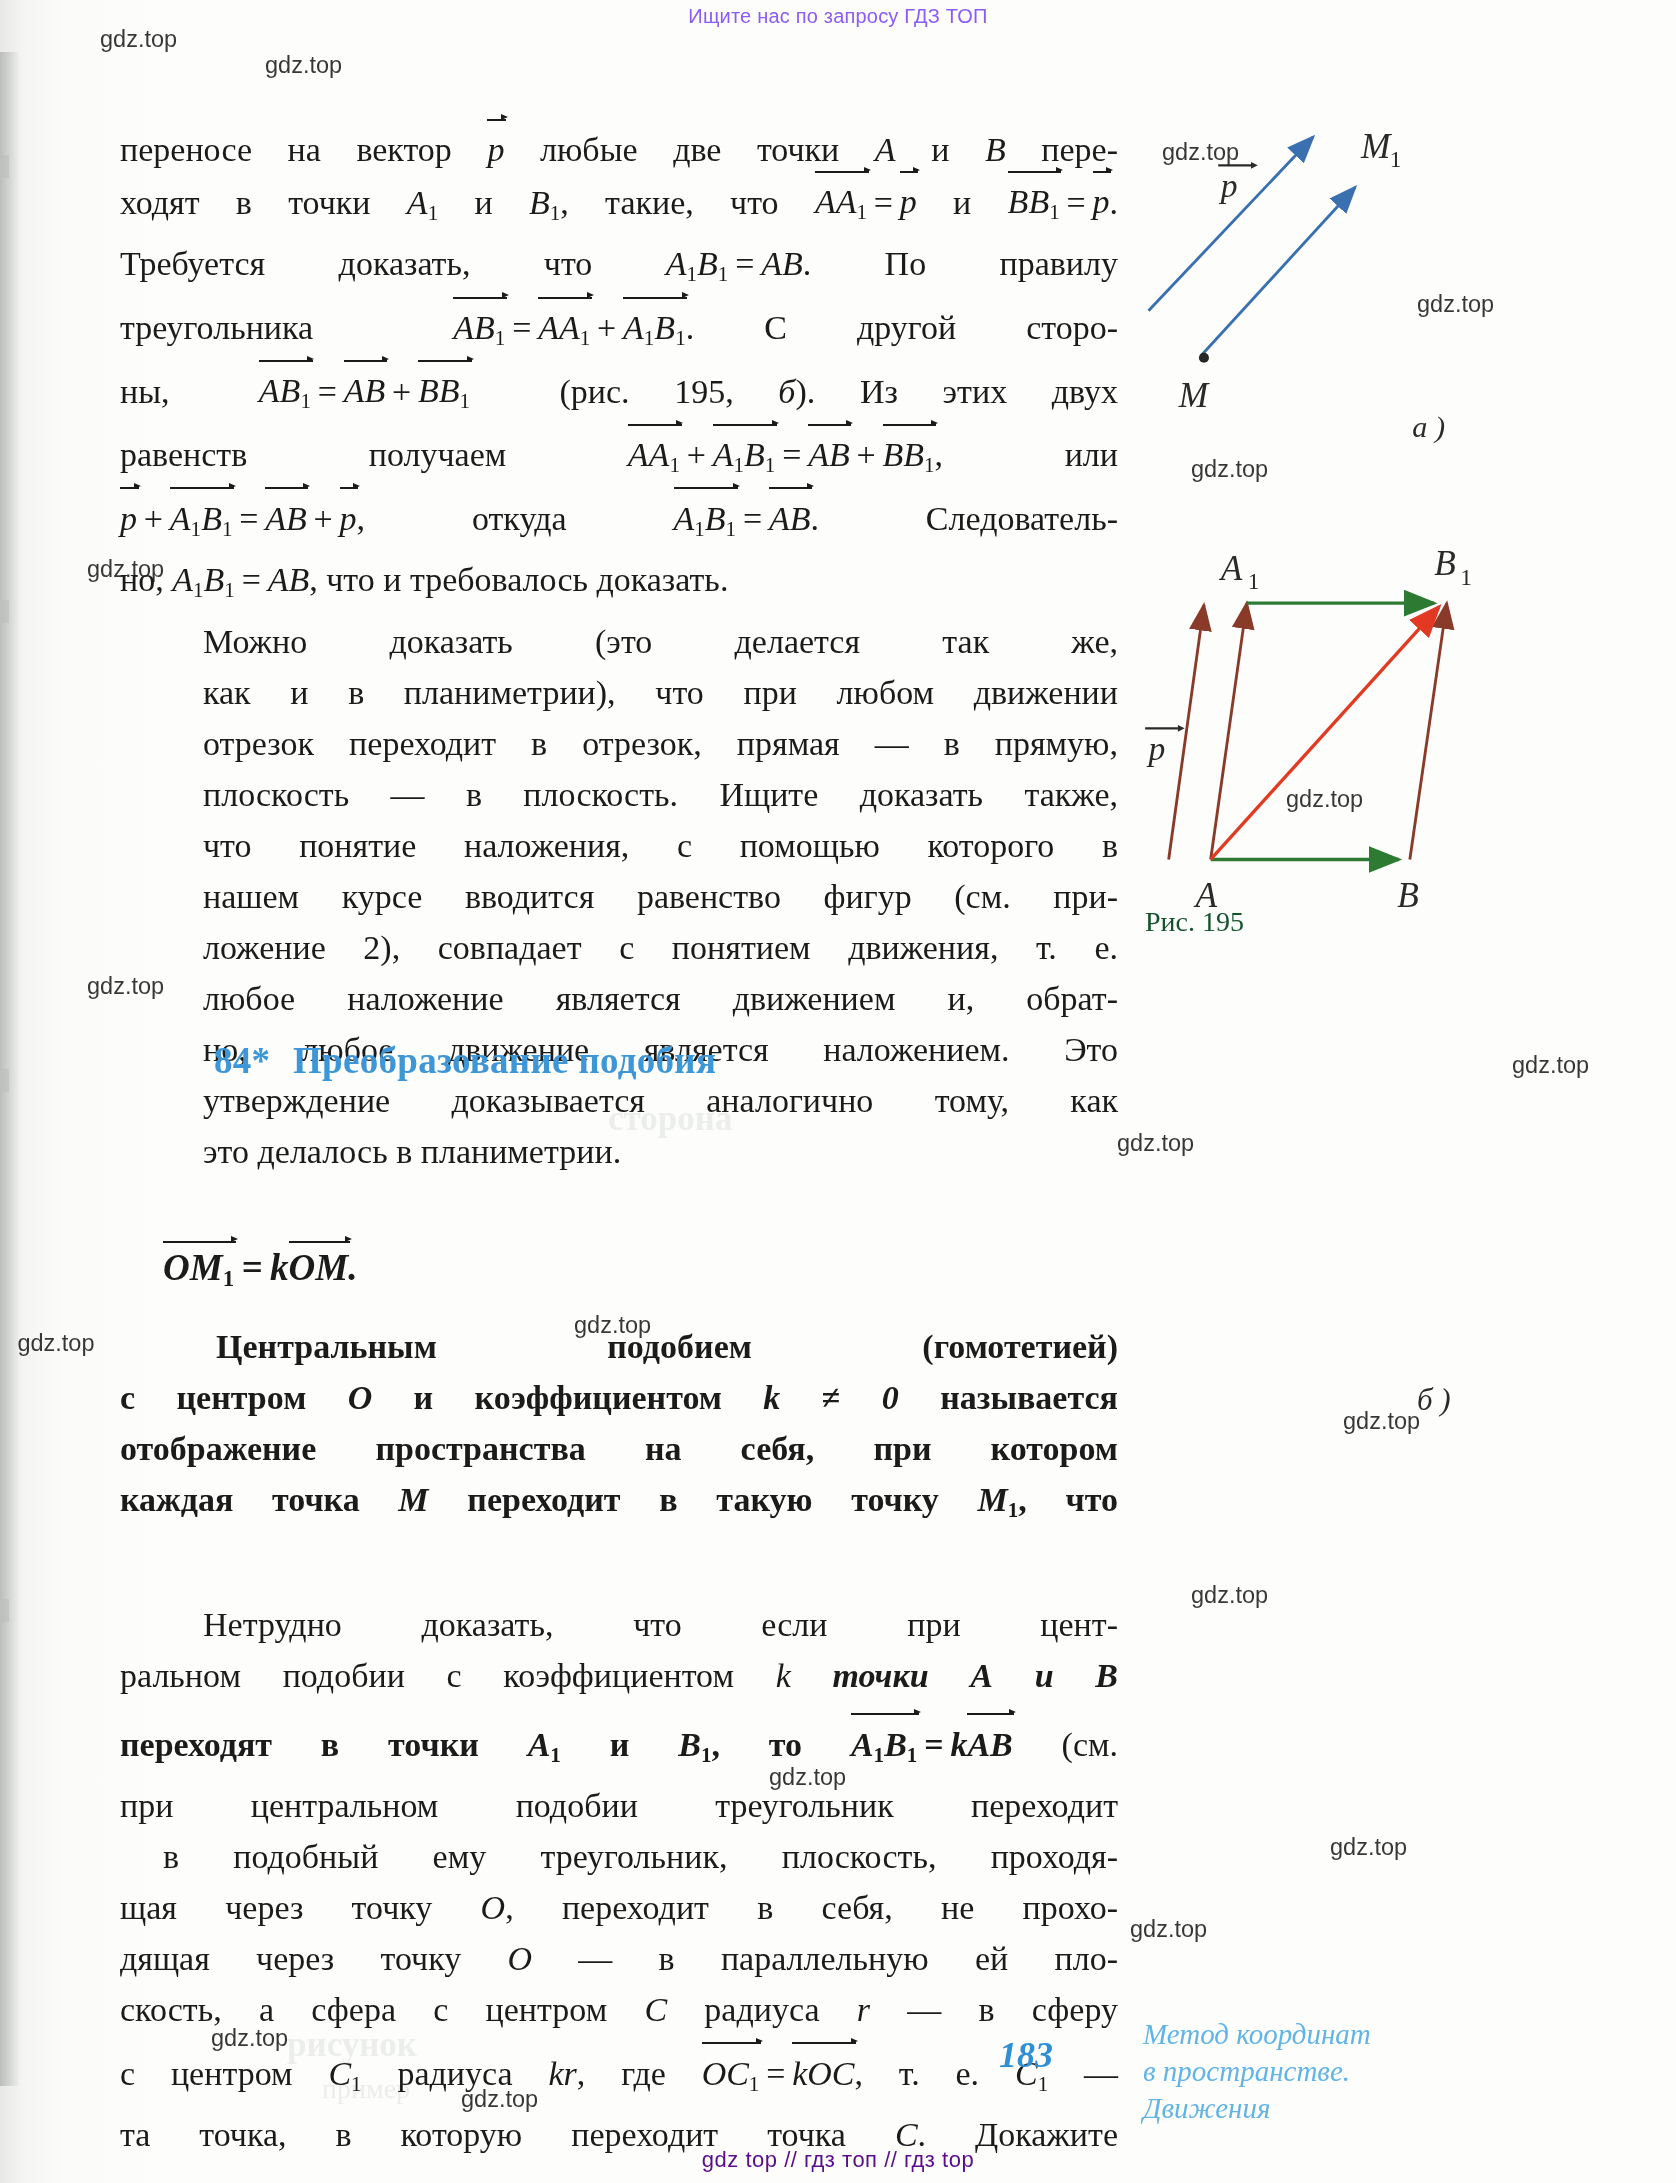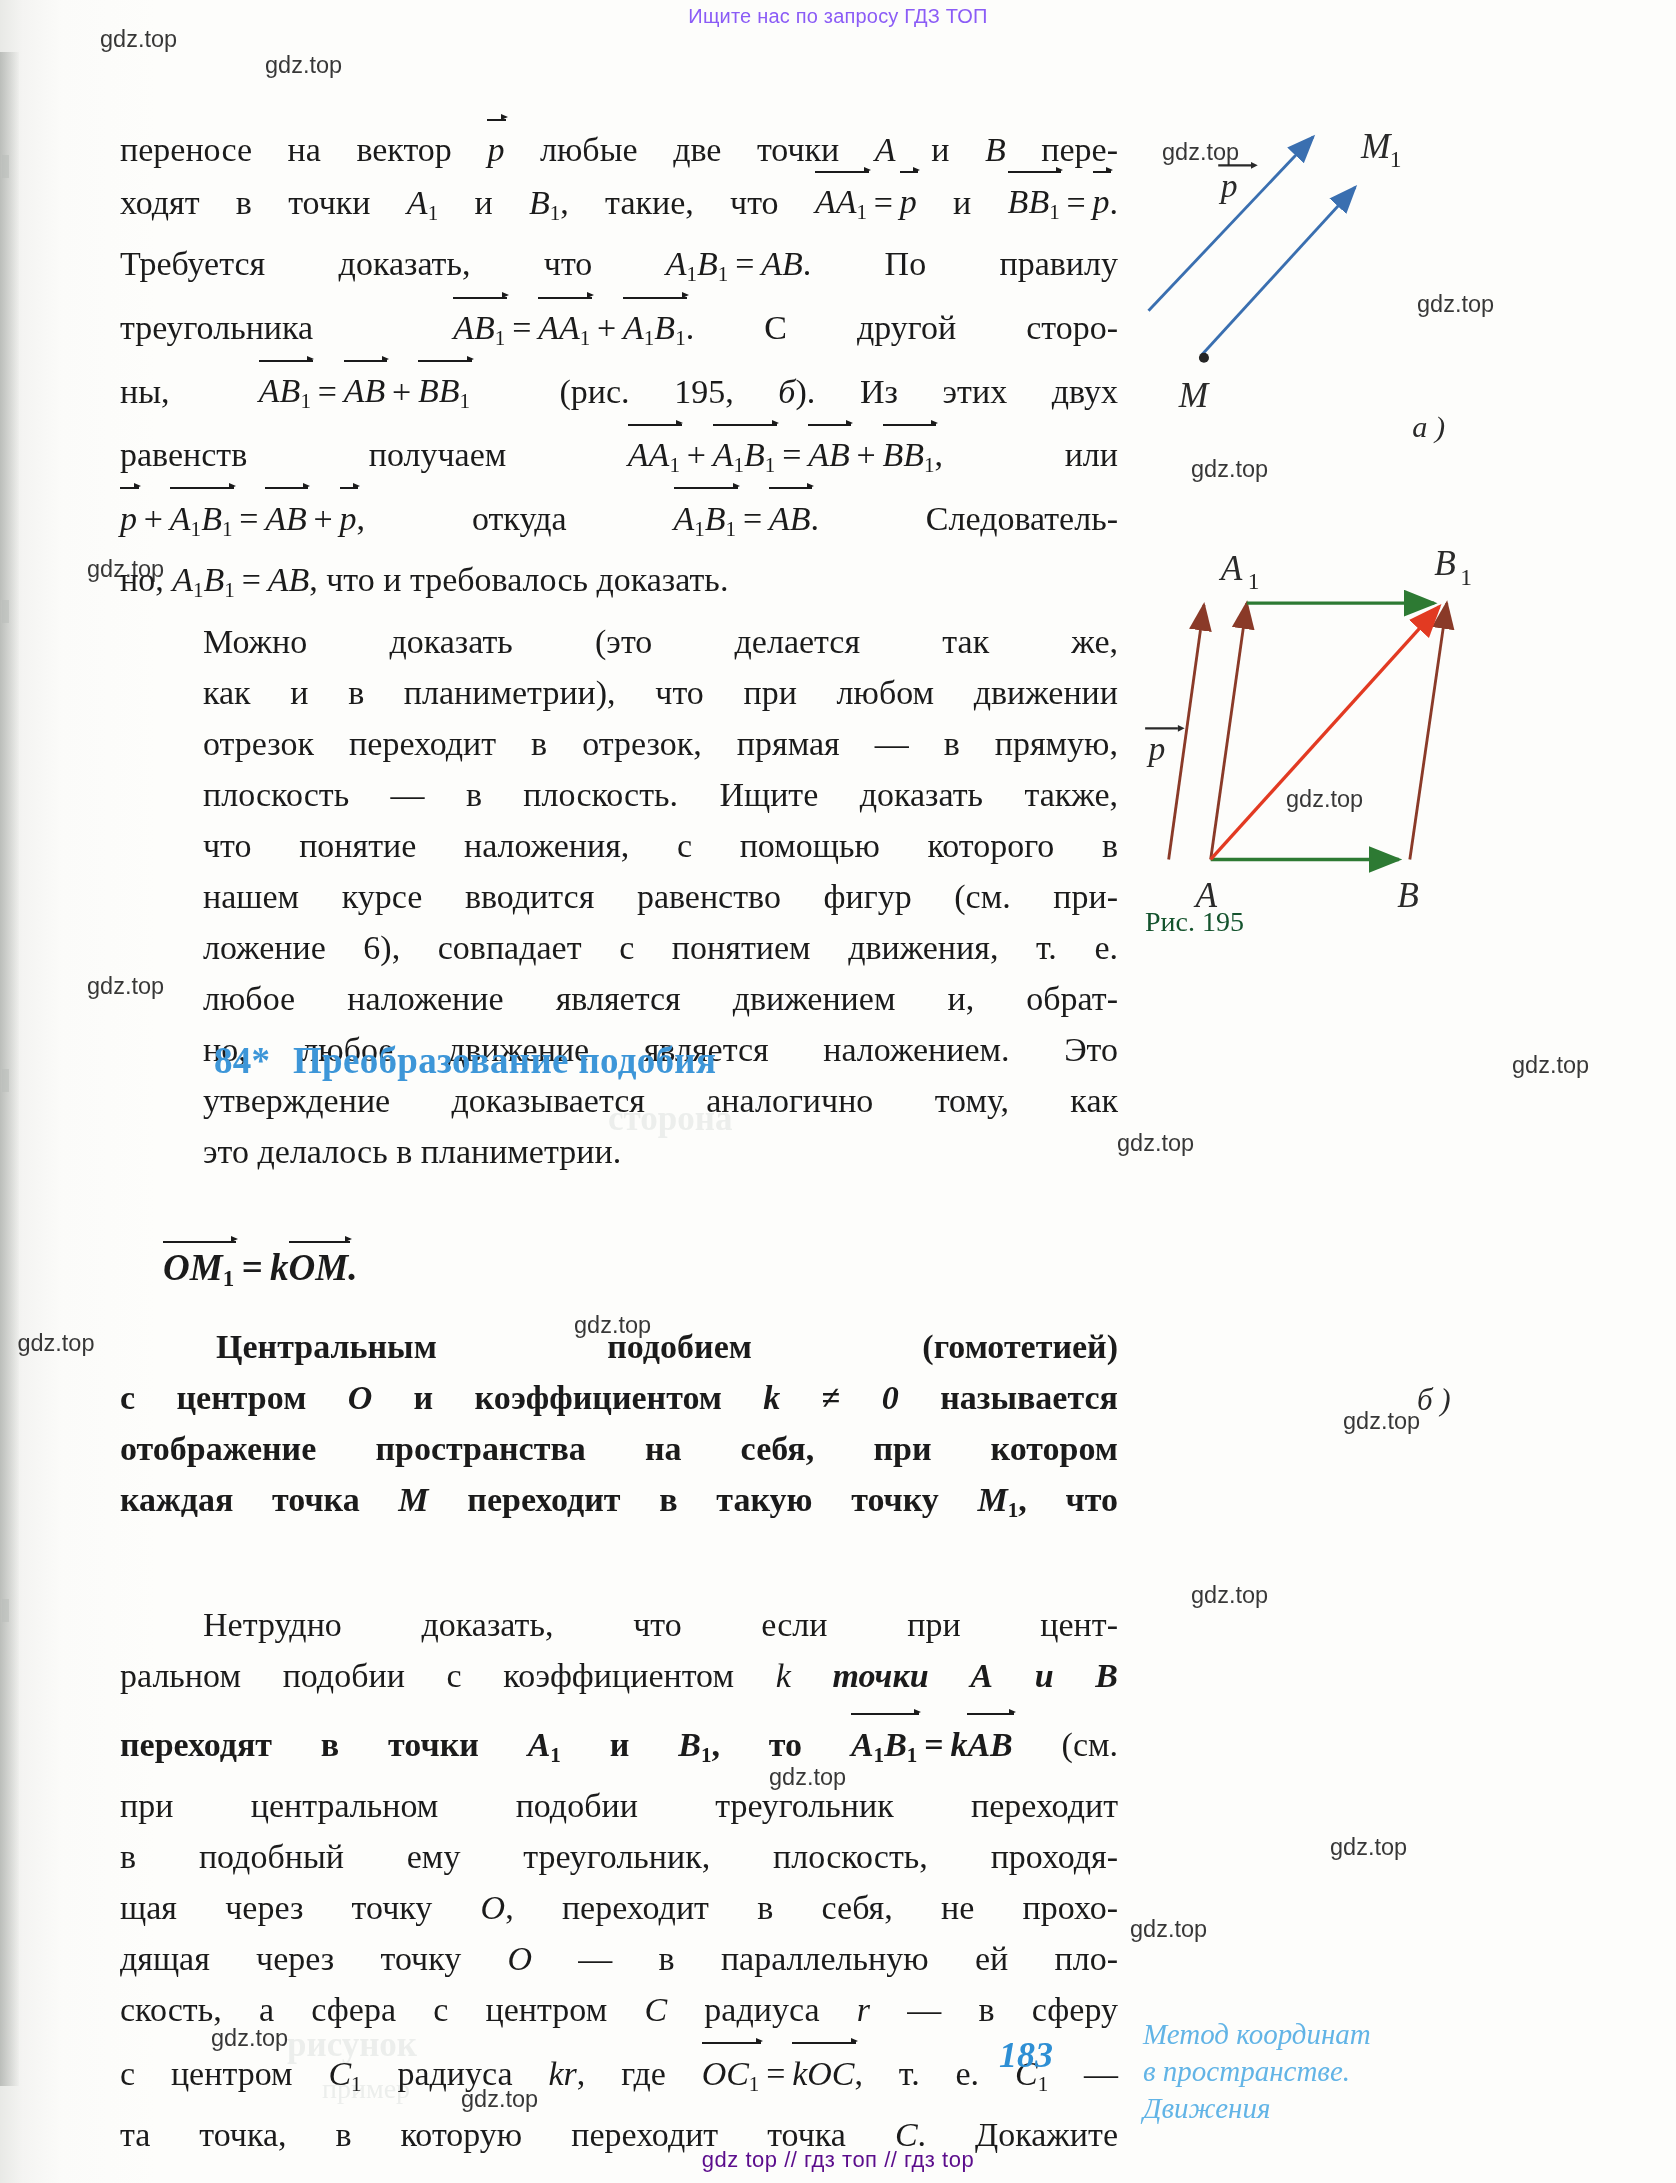--- a/index.html
+++ b/index.html
@@ -223,21 +223,21 @@
       <span style="display:block;">но, <span class="mi">A</span><sub>1</sub><span class="mi">B</span><sub>1</sub> = <span class="mi">AB</span>, что и требовалось доказать.</span>
     </p>
 
     <p class="para-ind">
       <span class="sp" style="display:block; text-indent:83px;">Можно доказать (это делается так же,</span>
       <span class="sp" style="display:block;">как и в планиметрии), что при любом движении</span>
       <span class="sp" style="display:block;">отрезок переходит в отрезок, прямая — в прямую,</span>
       <span class="sp" style="display:block;">плоскость — в плоскость. Ищите доказать также,</span>
       <span class="sp" style="display:block;">что понятие наложения, с помощью которого в</span>
       <span class="sp" style="display:block;">нашем курсе вводится равенство фигур (см. при-</span>
-      <span class="sp" style="display:block;">ложение 6), совпадает с понятием движения, т. е.</span>
+      <span class="sp" style="display:block;">ложение 2), совпадает с понятием движения, т. е.</span>
       <span class="sp" style="display:block;">любое наложение является движением и, обрат-</span>
       <span class="sp" style="display:block;">но, любое движение является наложением. Это</span>
       <span class="sp" style="display:block;">утверждение доказывается аналогично тому, как</span>
       <span style="display:block;">это делалось в планиметрии.</span>
     </p>
 
     <div style="height:144px;"></div>
 
     <p class="b">
       <span class="sp" style="display:block; text-indent:96px;">Центральным подобием (гомотетией)</span>
@@ -246,21 +246,21 @@
       <span class="sp" style="display:block;">каждая точка <span class="mb">M</span> переходит в такую точку <span class="mb">M</span><sub>1</sub>, что</span>
     </p>
 
     <div style="height:63px;"></div>
 
     <p>
       <span class="sp" style="display:block; text-indent:83px;">Нетрудно доказать, что если при цент-</span>
       <span class="sp" style="display:block;">ральном подобии с коэффициентом <span class="mi">k</span> <span class="b"><span class="mb">точки</span> <span class="mb">A</span> <span class="mb">и</span> <span class="mb">B</span></span></span>
       <span class="sp" style="display:block; margin-top:15.6px;"><span class="b">переходят в точки <span class="mb">A</span><sub>1</sub> и <span class="mb">B</span><sub>1</sub>, то</span> <span class="vec vecb">A<sub>1</sub>B<sub>1</sub></span><span class="b"> = <span class="mb">k</span></span><span class="vec vecb">AB</span> (см.</span>
       <span class="sp" style="display:block;">при центральном подобии треугольник переходит</span>
-      <span class="sp" style="display:block;">в подобный ему треугольник, плоскость, проходя-</span>
+      <span class="sp" style="display:block;margin-left:43px;">в подобный ему треугольник, плоскость, проходя-</span>
       <span class="sp" style="display:block;">щая через точку <span class="mi">O</span>, переходит в себя, не прохо-</span>
       <span class="sp" style="display:block;">дящая через точку <span class="mi">O</span> — в параллельную ей пло-</span>
       <span class="sp" style="display:block;">скость, а сфера с центром <span class="mi">C</span> радиуса <span class="mi">r</span> — в сферу</span>
       <span class="sp" style="display:block; margin-top:10.4px;">с центром <span class="mi">C</span><sub>1</sub> радиуса <span class="mi">kr</span>, где <span class="vec">OC<sub>1</sub></span> = <span class="vec">kOC</span>, т. е. <span class="mi">C</span><sub>1</sub> —</span>
       <span class="sp" style="display:block;">та точка, в которую переходит точка <span class="mi">C</span>. Докажите</span>
 
     </p>
 
   </div>
 

